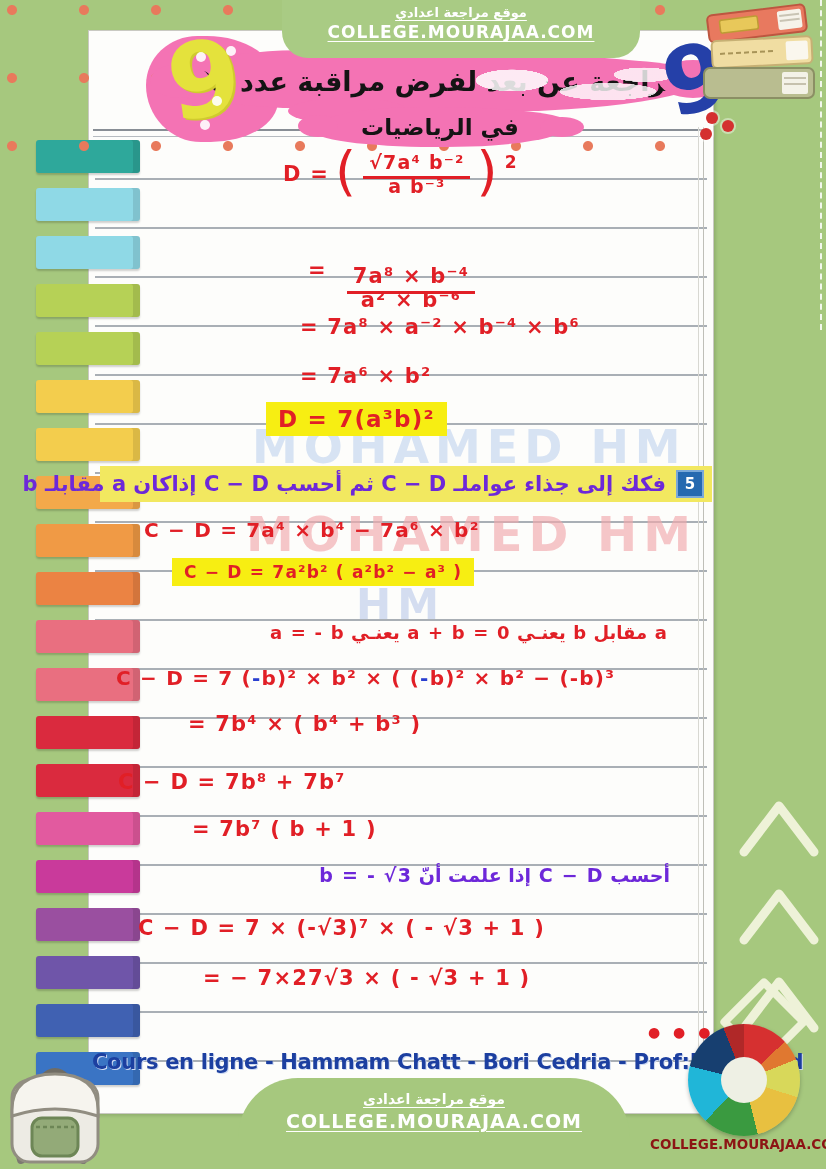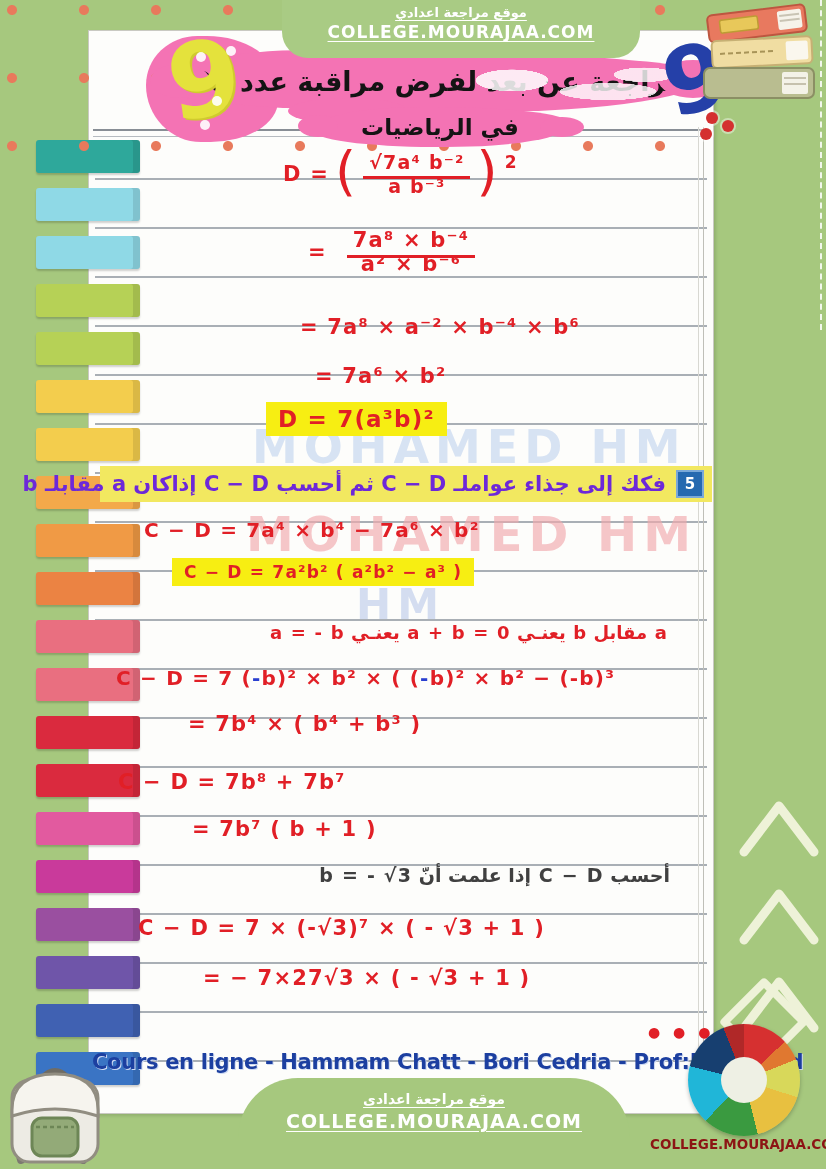--- a/index.html
+++ b/index.html
@@ -57,21 +57,21 @@
   .nine-dot{position:absolute;width:10px;height:10px;border-radius:50%;background:#fff;z-index:7;opacity:.9;}
 
   
   .nine-blue{position:absolute;left:664px;top:34px;font-size:92px;font-weight:800;color:#2540a8;
     transform:rotate(-14deg);z-index:6;line-height:1;}
   .flower{position:absolute;width:12px;height:12px;border-radius:50%;background:#d43030;z-index:7;box-shadow:0 0 0 2px rgba(255,255,255,.4);}
 
   
   .ink{position:absolute;color:#e11f26;font-weight:700;font-size:21px;letter-spacing:1.2px;
     white-space:nowrap;z-index:8;}
-  .ink-dark{color:#404040;text-align:right;}
+  .ink-dark{color:#6d28d9;text-align:right;}
   .ink-blue{color:#2a3fd0;}
   .hl{background:#f7ee12;padding:4px 12px;}
   .frac-line{display:flex;align-items:center;gap:6px;}
   .frac{display:inline-block;text-align:center;vertical-align:middle;}
   .frac .num{padding:0 6px 3px;border-bottom:3px solid #e11f26;}
   .frac .den{padding:3px 6px 0;}
   .paren{font-size:54px;font-weight:400;line-height:.85;transform:translateY(-2px);}
   .expo{font-size:17px;align-self:flex-start;margin-top:2px;}
 
   
@@ -212,28 +212,28 @@
     <span class="frac">
       <span class="num" style="font-size:19px;">√7a⁴ b⁻²</span><br>
       <span class="den" style="font-size:19px;text-align:right;">a b⁻³</span>
     </span>
     <span class="paren">)</span>
     <span class="expo">2</span>
   </div>
 
   <div class="ink frac-line" style="left:308px;top:228px;">
     <span>=</span>
-    <span class="frac" style="margin-left:14px;">
+    <span class="frac" style="margin-left:14px;margin-top:36px;">
       <span class="num" style="font-size:21px;">7a⁸ × b⁻⁴</span><br>
       <span class="den" style="font-size:21px;">a² × b⁻⁶</span>
     </span>
   </div>
 
   <div class="ink" style="left:300px;top:315px;">=  7a⁸ × a⁻² × b⁻⁴ × b⁶</div>
-  <div class="ink" style="left:300px;top:364px;margin-left:15px;">=  7a⁶ × b²</div>
+  <div class="ink" style="left:300px;top:364px;">=  7a⁶ × b²</div>
   <div class="ink hl" style="left:266px;top:402px;font-size:23px;">D  =  7(a³b)²</div>
 
   <div class="q-strip">
     <span class="q-num">5</span>
     <span class="q-text">فكك إلى جذاء عواملـ ‎C − D‎ ثم أحسب ‎C − D‎  إذاكان  ‎a‎ مقابلـ ‎b‎</span>
   </div>
 
   <div class="ink" style="left:144px;top:518px;font-size:20px;">C − D  =  7a⁴ × b⁴  −  7a⁶ × b²</div>
   <div class="ink hl" style="left:172px;top:558px;font-size:17px;">C − D  =  7a²b² ( a²b²  −  a³ )</div>
   <div class="ink" style="left:200px;top:622px;direction:rtl;width:468px;font-size:18px;">‎a‎ مقابل ‎b‎  يعنـي    ‎a + b = 0‎    يعنـي    ‎a = - b‎</div>

